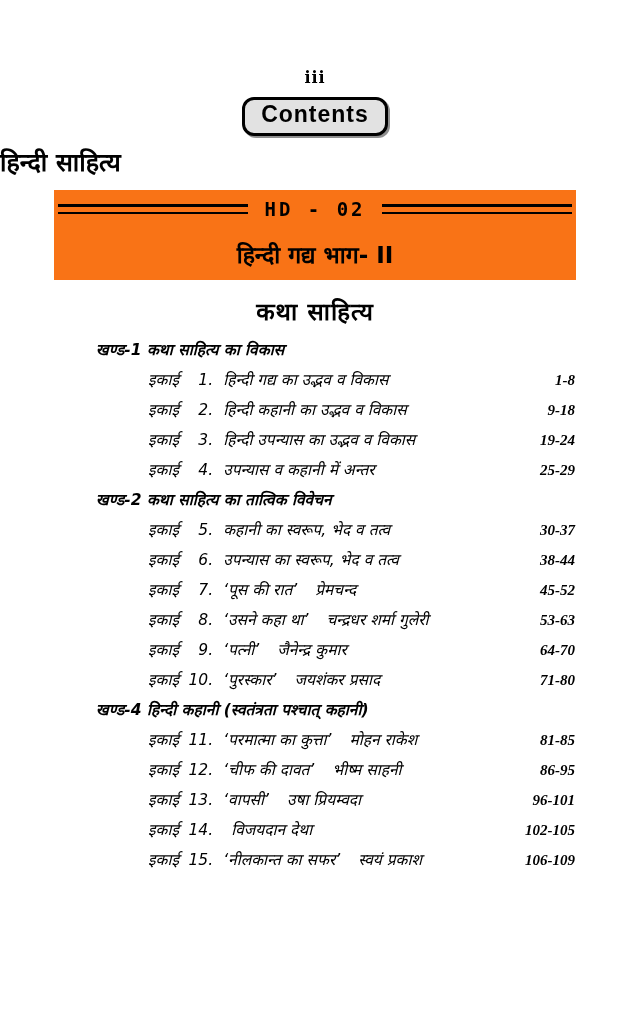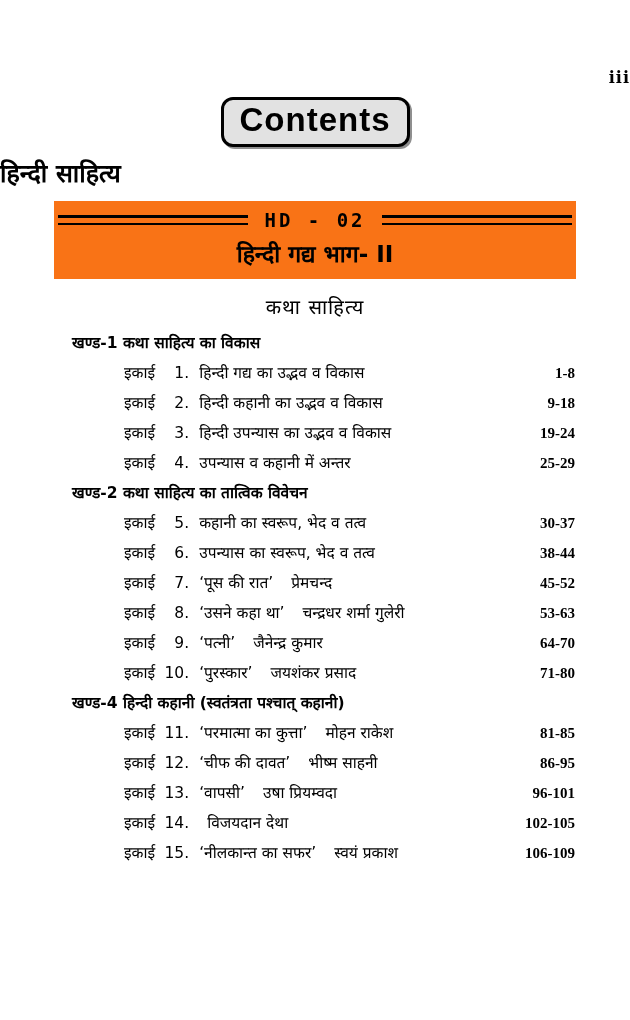--- a/index.html
+++ b/index.html
@@ -4,34 +4,34 @@
 <style>
   html,body { margin:0; padding:0; }
   body {
     width:630px; height:1020px; background:#ffffff; color:#000;
     font-family:"DejaVu Sans", sans-serif;
     overflow:hidden;
   }
   .page { position:relative; width:630px; height:1020px; }
 
   .page-number {
-    padding-top:68px; text-align:right;
+    padding-top:68px; text-align:center;
     font-family:"DejaVu Serif", serif; font-weight:bold; font-size:16px;
     letter-spacing:1px;
   }
 
   .contents-wrap { text-align:center; margin-top:10px; }
   .contents-box {
     display:inline-block;
     border:3px solid #000; border-radius:12px;
     background:#e2e2e2;
     box-shadow:2px 2px 0 #8f8f8f;
     padding:1px 16px 5px 16px;
     font-family:"Liberation Sans", sans-serif;
-    font-weight:bold; font-size:33px; letter-spacing:1px;
+    font-weight:bold; font-size:23px; letter-spacing:1px;
   }
 
   .subject-title {
     font-weight:bold; font-size:25px; margin-top:8px;
   }
 
   .band {
     margin:12px 54px 0 54px;
     background:#f97316;
     padding:8px 4px 10px 4px;
@@ -40,29 +40,29 @@
   .rule {
     flex:1; height:5px;
     border-top:3px solid #000; border-bottom:2px solid #000;
   }
   .code {
     font-family:"DejaVu Sans Mono", monospace;
     font-weight:bold; font-size:19px; letter-spacing:3px;
     padding:0 16px; white-space:nowrap;
   }
   .band-title {
-    text-align:center; font-weight:bold; font-size:23px; margin-top:6px;
+    text-align:center; font-weight:bold; font-size:23px; margin-top:18px;
   }
 
   .section-title {
-    text-align:center; font-weight:normal; font-size:20px;
+    text-align:center; font-weight:bold; font-size:24px;
     margin-top:14px; letter-spacing:1px;
   }
 
-  .toc { margin:8px 55px 0 72px; font-size:15.5px; }
+  .toc { margin:8px 55px 0 96px; font-size:15.5px;font-style:italic; }
   .group-heading {
     font-weight:bold; height:30px; line-height:30px; white-space:nowrap;
   }
   .row {
     display:flex; align-items:baseline;
     height:30px; line-height:30px;
     padding-left:52px; white-space:nowrap;
   }
   .unit-number { width:30px; text-align:right; margin-left:4px; }
   .unit-title  { margin-left:10px; }

